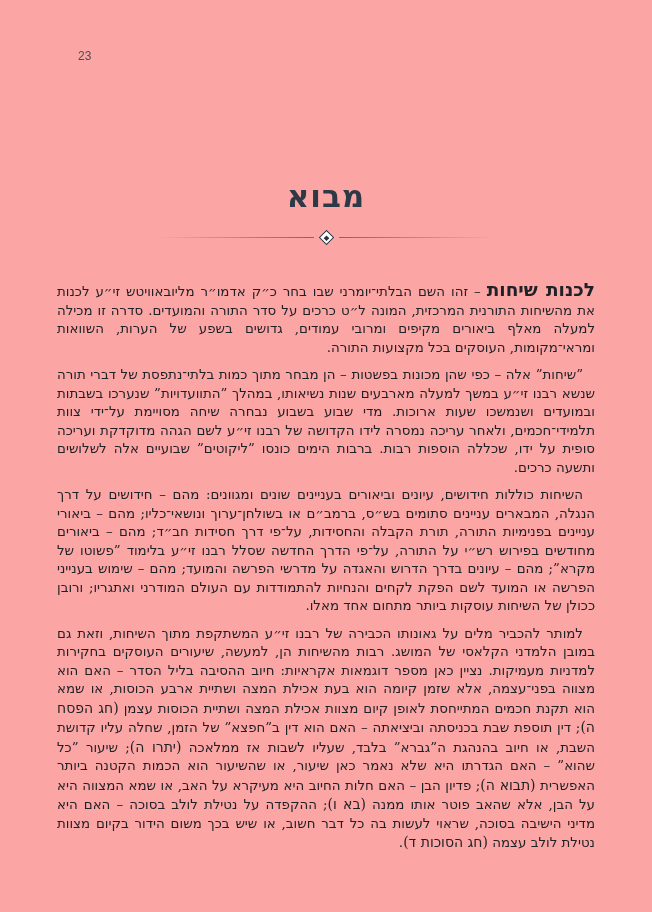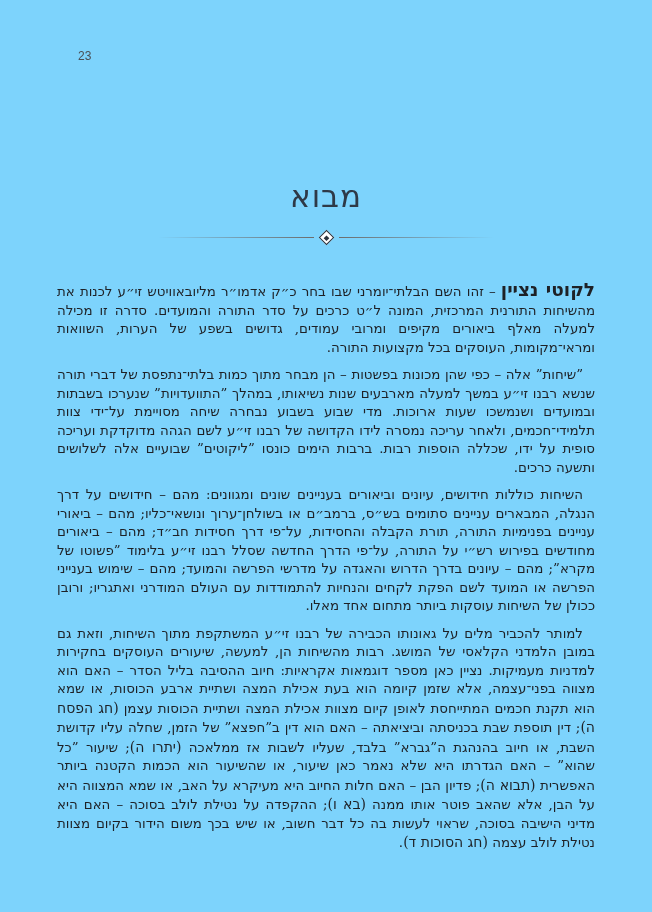--- a/index.html
+++ b/index.html
@@ -1,32 +1,32 @@
 <!DOCTYPE html>
 <html lang="he"><head>
 <meta charset="utf-8">
 <style>
   html,body { margin:0; padding:0; background:#e8e8e8; }
   .page {
     position:relative;
     width:652px; height:912px;
     margin:0 auto;
-    background:#7dd3fc;
+    background:#fca5a5;
     overflow:hidden;
     font-family:"DejaVu Serif","DejaVu Sans",serif;
   }
   .page-number {
     position:absolute; top:49px; left:78px;
     font-family:"Liberation Sans",sans-serif;
     font-size:12px; color:#4a4f55;
   }
   .title {
     position:absolute; top:178px; left:0; right:0;
     margin:0; text-align:center;
-    font-size:31px; font-weight:normal;
+    font-size:31px; font-weight:bold;
     color:#2e3947; letter-spacing:1px;
   }
   .divider {
     position:absolute; top:231px; left:50%;
     transform:translateX(-50%);
     width:336px; height:13px;
     display:flex; align-items:center;
   }
   .divider .seg { flex:1; height:1px; }
   .divider .seg.outer-left  { background:linear-gradient(to left,  #6d6d6d, rgba(109,109,109,0)); }
@@ -62,19 +62,19 @@
 
   <div class="divider">
     <span class="seg outer-left"></span>
     <span class="diamond">
       <span class="diamond-inner"></span>
     </span>
     <span class="seg outer-right"></span>
   </div>
 
   <div class="body-text">
-      <p class="para"><span class="run-lead">לקוטי נציין</span><span> – זהו השם הבלתי־יומרני שבו בחר כ״ק אדמו״ר מליובאוויטש זי״ע לכנות את מהשיחות התורנית המרכזית, המונה ל״ט כרכים על סדר התורה והמועדים. סדרה זו מכילה למעלה מאלף ביאורים מקיפים ומרובי עמודים, גדושים בשפע של הערות, השוואות ומראי־מקומות, העוסקים בכל מקצועות התורה.</span></p>
+      <p class="para"><span class="run-lead">לכנות שיחות</span><span> – זהו השם הבלתי־יומרני שבו בחר כ״ק אדמו״ר מליובאוויטש זי״ע לכנות את מהשיחות התורנית המרכזית, המונה ל״ט כרכים על סדר התורה והמועדים. סדרה זו מכילה למעלה מאלף ביאורים מקיפים ומרובי עמודים, גדושים בשפע של הערות, השוואות ומראי־מקומות, העוסקים בכל מקצועות התורה.</span></p>
       <p class="para"><span>”שיחות” אלה – כפי שהן מכונות בפשטות – הן מבחר מתוך כמות בלתי־נתפסת של דברי תורה שנשא רבנו זי״ע במשך למעלה מארבעים שנות נשיאותו, במהלך ”התוועדויות” שנערכו בשבתות ובמועדים ושנמשכו שעות ארוכות. מדי שבוע בשבוע נבחרה שיחה מסויימת על־ידי צוות תלמידי־חכמים, ולאחר עריכה נמסרה לידו הקדושה של רבנו זי״ע לשם הגהה מדוקדקת ועריכה סופית על ידו, שכללה הוספות רבות. ברבות הימים כונסו ”ליקוטים” שבועיים אלה לשלושים ותשעה כרכים.</span></p>
       <p class="para"><span>השיחות כוללות חידושים, עיונים וביאורים בעניינים שונים ומגוונים: מהם – חידושים על דרך הנגלה, המבארים עניינים סתומים בש״ס, ברמב״ם או בשולחן־ערוך ונושאי־כליו; מהם – ביאורי עניינים בפנימיות התורה, תורת הקבלה והחסידות, על־פי דרך חסידות חב״ד; מהם – ביאורים מחודשים בפירוש רש״י על התורה, על־פי הדרך החדשה שסלל רבנו זי״ע בלימוד ”פשוטו של מקרא”; מהם – עיונים בדרך הדרוש והאגדה על מדרשי הפרשה והמועד; מהם – שימוש בענייני הפרשה או המועד לשם הפקת לקחים והנחיות להתמודדות עם העולם המודרני ואתגריו; ורובן ככולן של השיחות עוסקות ביותר מתחום אחד מאלו.</span></p>
       <p class="para"><span>למותר להכביר מלים על גאונותו הכבירה של רבנו זי״ע המשתקפת מתוך השיחות, וזאת גם במובן הלמדני הקלאסי של המושג. רבות מהשיחות הן, למעשה, שיעורים העוסקים בחקירות למדניות מעמיקות. נציין כאן מספר דוגמאות אקראיות: חיוב ההסיבה בליל הסדר – האם הוא מצווה בפני־עצמה, אלא שזמן קיומה הוא בעת אכילת המצה ושתיית ארבע הכוסות, או שמא הוא תקנת חכמים המתייחסת לאופן קיום מצוות אכילת המצה ושתיית הכוסות עצמן </span><span class="run-cite">(חג הפסח ה)</span><span>; דין תוספת שבת בכניסתה וביציאתה – האם הוא דין ב”חפצא” של הזמן, שחלה עליו קדושת השבת, או חיוב בהנהגת ה”גברא” בלבד, שעליו לשבות אז ממלאכה </span><span class="run-cite">(יתרו ה)</span><span>; שיעור ”כל שהוא” – האם הגדרתו היא שלא נאמר כאן שיעור, או שהשיעור הוא הכמות הקטנה ביותר האפשרית </span><span class="run-cite">(תבוא ה)</span><span>; פדיון הבן – האם חלות החיוב היא מעיקרא על האב, או שמא המצווה היא על הבן, אלא שהאב פוטר אותו ממנה </span><span class="run-cite">(בא ו)</span><span>; ההקפדה על נטילת לולב בסוכה – האם היא מדיני הישיבה בסוכה, שראוי לעשות בה כל דבר חשוב, או שיש בכך משום הידור בקיום מצוות נטילת לולב עצמה </span><span class="run-cite">(חג הסוכות ד)</span><span>.</span></p>
     </div>
 
 </div>
 
 </body></html>

